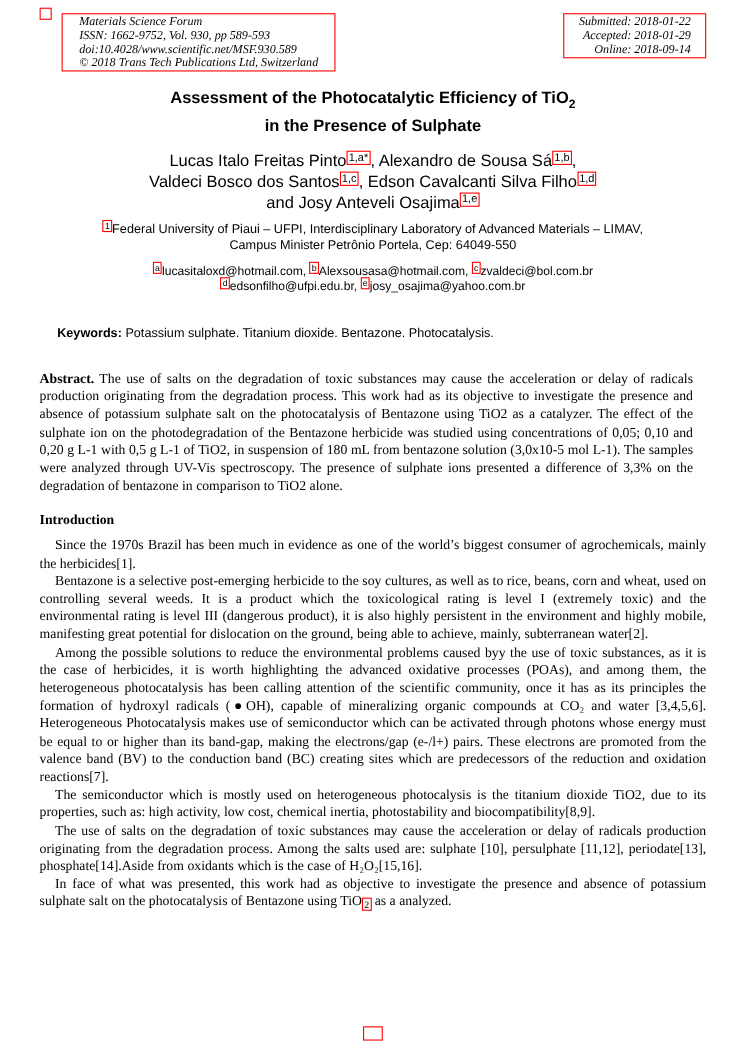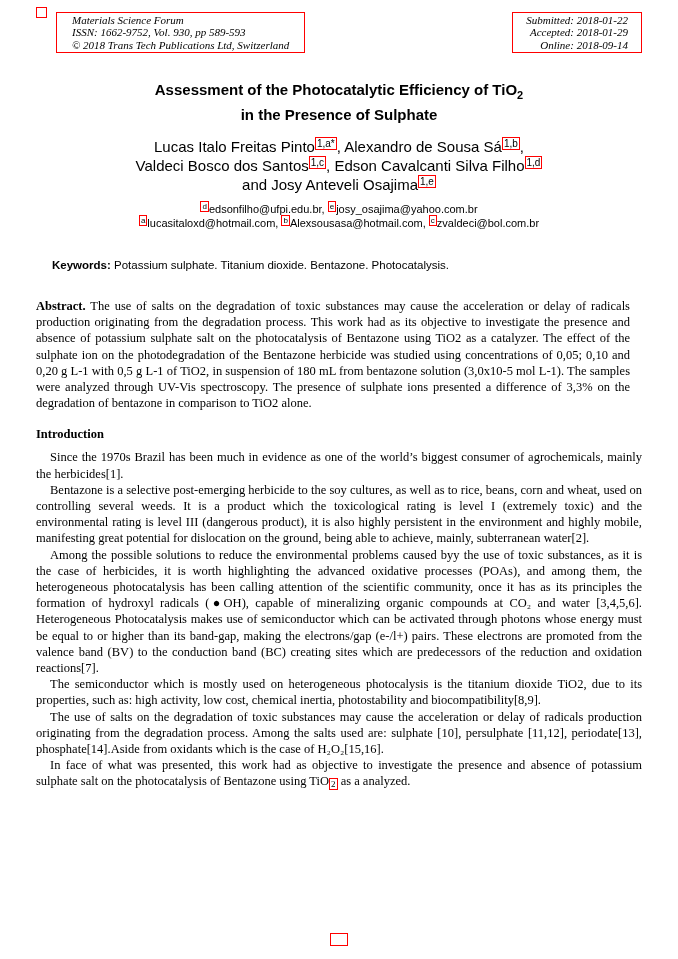--- a/index.html
+++ b/index.html
@@ -133,20 +133,21 @@
 
 <div class="page">
 
   <div class="anno-box anno-top-left"></div>
   <div class="anno-box anno-bottom-center"></div>
 
   <div class="header">
     <div class="header-left redbox">
       <div>Materials Science Forum</div>
       <div>ISSN: 1662-9752, Vol. 930, pp 589-593</div>
+      <div>doi:10.4028/www.scientific.net/MSF.930.589</div>
       <div>© 2018 Trans Tech Publications Ltd, Switzerland</div>
     </div>
     <div class="header-right redbox">
       <div>Submitted: 2018-01-22</div>
       <div>Accepted: 2018-01-29</div>
       <div>Online: 2018-09-14</div>
     </div>
   </div>
 
   <div class="content">
@@ -161,27 +162,31 @@
         <span>Lucas Italo Freitas Pinto</span><sup class="rb redbox">1,a*</sup><span>, Alexandro de Sousa Sá</span><sup class="rb redbox">1,b</sup><span>,</span>
       </div>
       <div class="author-line">
         <span>Valdeci Bosco dos Santos</span><sup class="rb redbox">1,c</sup><span>, Edson Cavalcanti Silva Filho</span><sup class="rb redbox">1,d</sup>
       </div>
       <div class="author-line">
         <span>and Josy Anteveli Osajima</span><sup class="rb redbox">1,e</sup>
       </div>
     </div>
 
+    <div class="affiliation">
+      <div><sup class="rb redbox">1</sup><span>Federal University of Piaui – UFPI, Interdisciplinary Laboratory of Advanced Materials – LIMAV,</span></div>
+      <div><span>Campus Minister Petrônio Portela, Cep: 64049-550</span></div>
+    </div>
 
     <div class="emails">
       <div>
+        <sup class="rb redbox">a</sup><span>lucasitaloxd@hotmail.com, </span><sup class="rb redbox">b</sup><span>Alexsousasa@hotmail.com, </span><sup class="rb redbox">c</sup><span>zvaldeci@bol.com.br</span>
+      </div>
+      <div>
         <sup class="rb redbox">d</sup><span>edsonfilho@ufpi.edu.br, </span><sup class="rb redbox">e</sup><span>josy_osajima@yahoo.com.br</span>
-      </div>
-      <div>
-        <sup class="rb redbox">a</sup><span>lucasitaloxd@hotmail.com, </span><sup class="rb redbox">b</sup><span>Alexsousasa@hotmail.com, </span><sup class="rb redbox">c</sup><span>zvaldeci@bol.com.br</span>
       </div>
     </div>
 
     <div class="keywords">
       <span class="kw-label">Keywords:</span><span> Potassium sulphate. Titanium dioxide. Bentazone. Photocatalysis.</span>
     </div>
 
     <div class="abstract">
       <span class="ab-label">Abstract.</span><span> The use of salts on the degradation of toxic substances may cause the acceleration or delay of radicals production originating from the degradation process. This work had as its objective to investigate the presence and absence of potassium sulphate salt on the photocatalysis of Bentazone using TiO2 as a catalyzer. The effect of the sulphate ion on the photodegradation of the Bentazone herbicide was studied using concentrations of 0,05; 0,10 and 0,20 g L-1 with 0,5 g L-1 of TiO2, in suspension of 180 mL from bentazone solution (3,0x10-5 mol L-1). The samples were analyzed through UV-Vis spectroscopy. The presence of sulphate ions presented a difference of 3,3% on the degradation of bentazone in comparison to TiO2 alone.</span>
     </div>

